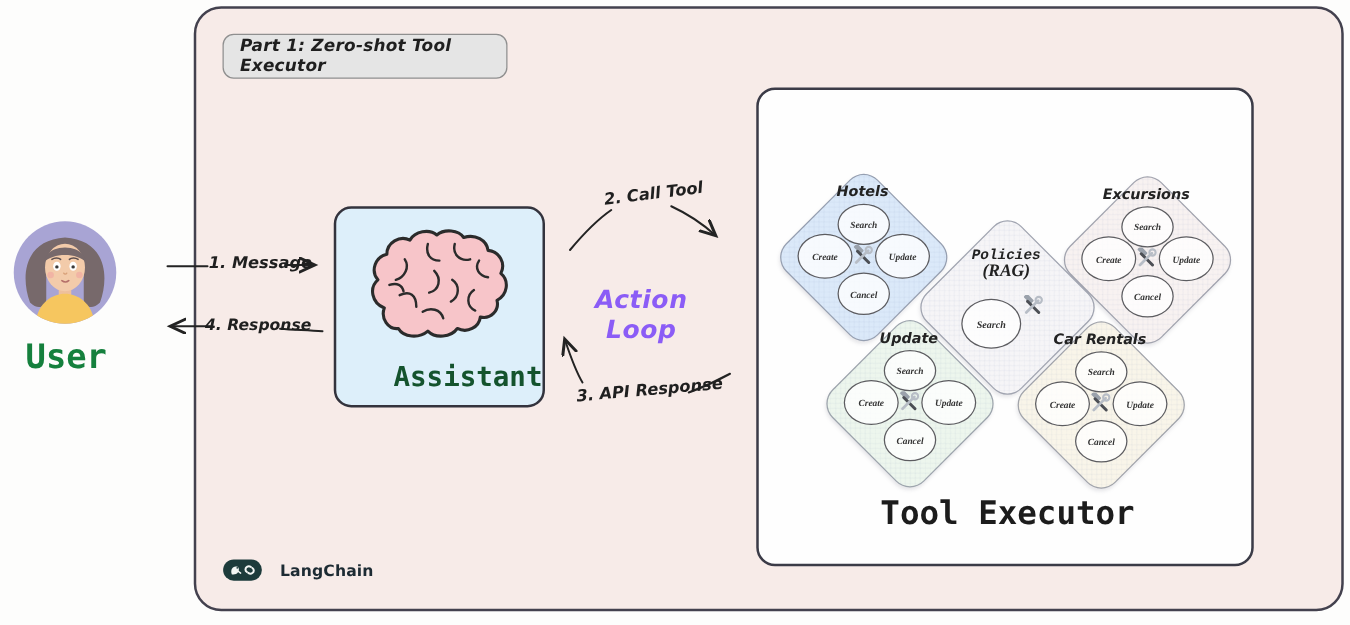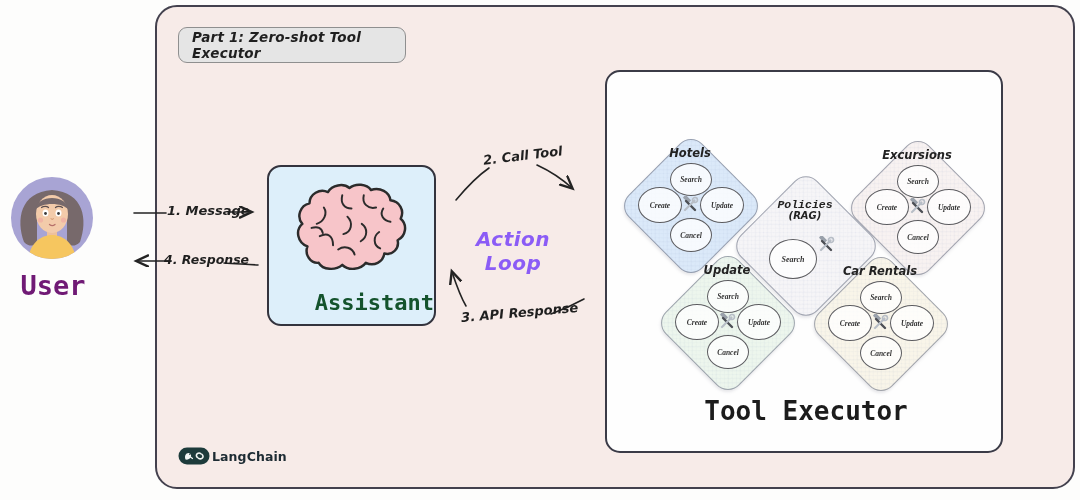--- a/index.html
+++ b/index.html
@@ -11,21 +11,21 @@
             background:#f7ebe8;border:2.5px solid #43414e;border-radius:22px;}
 
   #title-pill{position:absolute;left:178px;top:27px;width:228px;height:36px;
               background:#e5e5e5;border:1.5px solid #8f8f8f;border-radius:9px;
               display:flex;align-items:center;padding-left:13px;box-sizing:border-box;
               font-style:italic;font-size:13.5px;font-weight:600;color:#1f1f1f;letter-spacing:.2px;}
 
   
   #avatar{position:absolute;left:10px;top:176px;width:84px;height:84px;}
   #user-label{position:absolute;left:0px;top:270px;width:106px;text-align:center;
-              font-family:"DejaVu Sans Mono",monospace;font-size:27px;font-weight:600;color:#701a75;}
+              font-family:"DejaVu Sans Mono",monospace;font-size:27px;font-weight:600;color:#15803d;}
 
   
   #assistant-box{position:absolute;left:267px;top:165px;width:165px;height:157px;
                  background:#ddeffa;border:2px solid #33333d;border-radius:14px;}
   #assistant-box svg.brain{position:absolute;left:20px;top:14px;}
   #assistant-label{position:absolute;left:0;bottom:9px;width:100%;text-align:right;
                    font-family:"DejaVu Sans Mono",monospace;font-size:22px;font-weight:600;color:#14532d;}
 
   
   .flow-label{position:absolute;font-style:italic;font-weight:600;color:#1f1f1f;white-space:nowrap;}
@@ -60,36 +60,36 @@
   .svc-content{position:absolute;width:160px;height:150px;z-index:4;}
   #c-hotels{left:610px;top:130px;}
   #c-excursions{left:837px;top:132px;}
   #c-policies{left:725px;top:170px;}
   #c-flights{left:647px;top:247px;}
   #c-carrentals{left:800px;top:248px;}
 
   .svc-label{position:absolute;top:16px;left:0;width:100%;text-align:center;
              font-style:italic;font-weight:700;font-size:11.5px;color:#222;}
   .svc-sublabel{position:absolute;top:40px;left:0;width:100%;text-align:center;
-             font-style:italic;font-weight:700;font-size:10px;color:#222;}
+             font-style:italic;font-weight:700;font-size:14px;color:#222;font-family:Liberation Serif, serif;}
   .op{position:absolute;border:1.4px solid #5c5c60;border-radius:50%;
       background:rgba(255,255,255,.78);display:flex;align-items:center;justify-content:center;
       font-style:italic;font-size:7.5px;font-weight:600;color:#333;font-family:Liberation Serif, serif;}
   .op-search{left:60px;top:33px;width:40px;height:31px;}
   .op-create{left:28px;top:57px;width:42px;height:34px;}
   .op-update{left:90px;top:57px;width:42px;height:34px;}
   .op-cancel{left:60px;top:88px;width:40px;height:32px;}
   .tools-wrap{position:absolute;left:71px;top:66px;width:18px;height:18px;}
   
   #c-policies .svc-label{top:28px;font-family:Liberation Mono, monospace;}
   #c-policies .op-search{left:44px;top:69px;width:46px;height:38px;font-size:8px;}
   #c-policies .tools-wrap{left:92px;top:66px;}
 
   
-  #brand{position:absolute;left:178px;top:447px;display:flex;align-items:center;gap:2px;}
+  #brand{position:absolute;left:178px;top:447px;display:flex;align-items:center;gap:14px;}
   #brand-name{font-size:12.5px;font-weight:700;color:#1d2b33;letter-spacing:.1px;}
 </style>
 </head>
 <body>
 
 <div id="stage">
 
   <div id="main-box"></div>
 
   <div id="title-pill">

